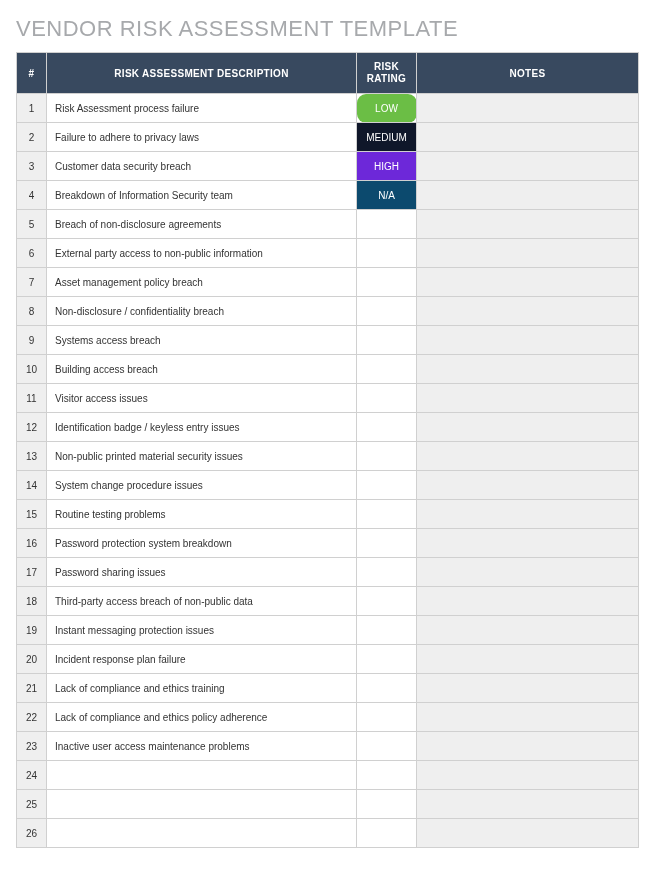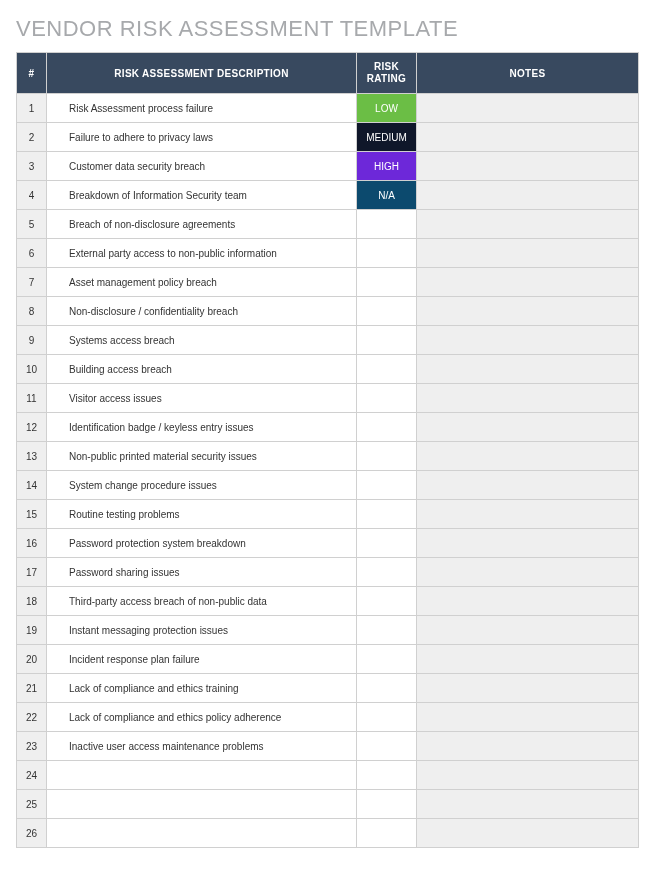--- a/index.html
+++ b/index.html
@@ -47,33 +47,33 @@
       height: 29px;
       vertical-align: middle;
     }
     td.cell-num {
       text-align: center;
       background: #efefef;
       color: #333;
     }
     td.cell-desc {
       color: #333;
-      padding-left: 22px;
+      padding-left: 8px;
     }
     td.cell-rating {
       text-align: center;
       color: #fff;
       font-weight: normal;
       font-size: 10px;
       padding: 0;
     }
     td.cell-notes {
       background: #efefef;
     }
-    .rating-low { background: #6bbe45; }
+    .rating-low { background: #6bbe45; border-radius: 9px; }
     .rating-medium { background: #0f172a; }
     .rating-high { background: #6d28d9; margin-left: 28px; }
     .rating-na { background: #0c4a6e; }
   </style>
 </head>
 <body>
 
 <div class="title">VENDOR RISK ASSESSMENT TEMPLATE</div>
 
 <table>

